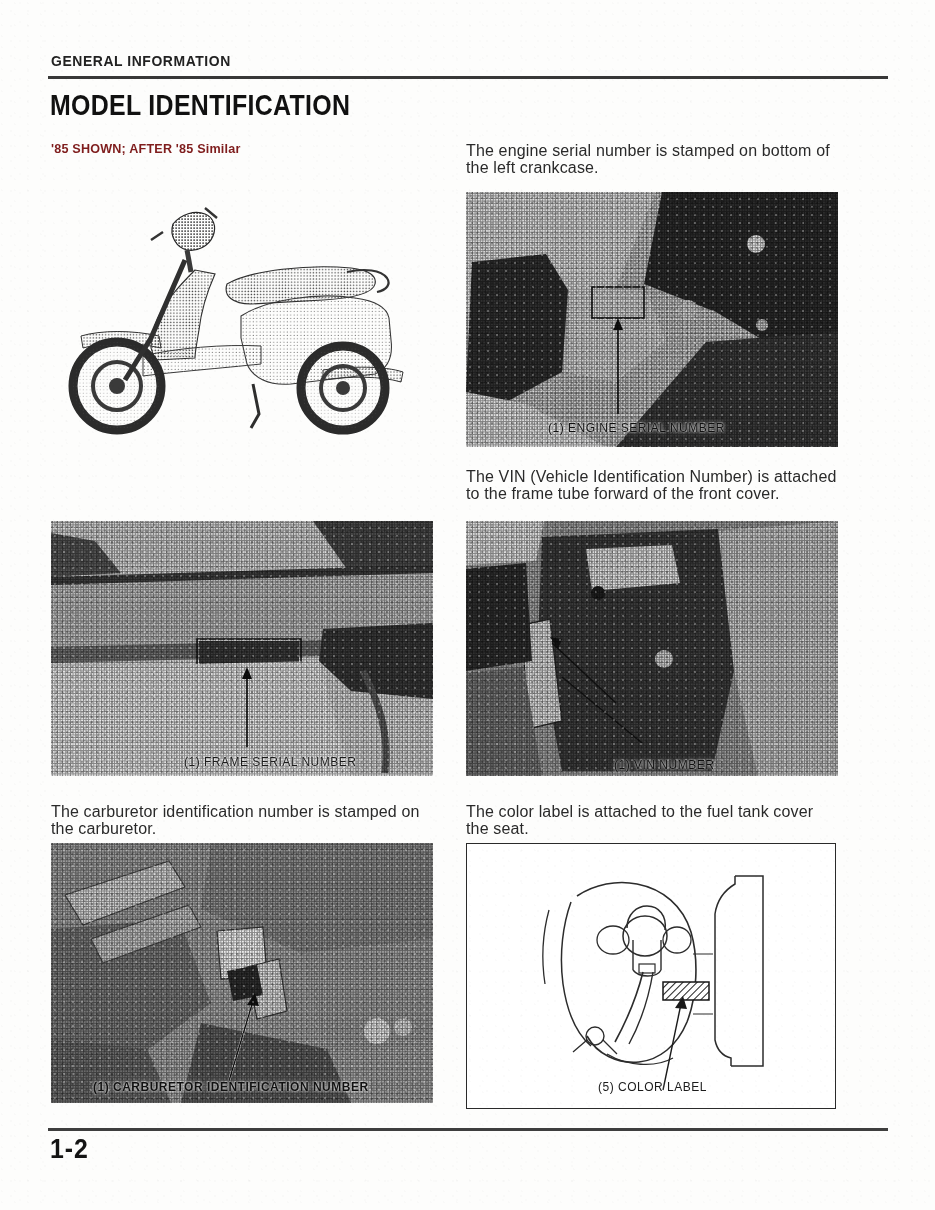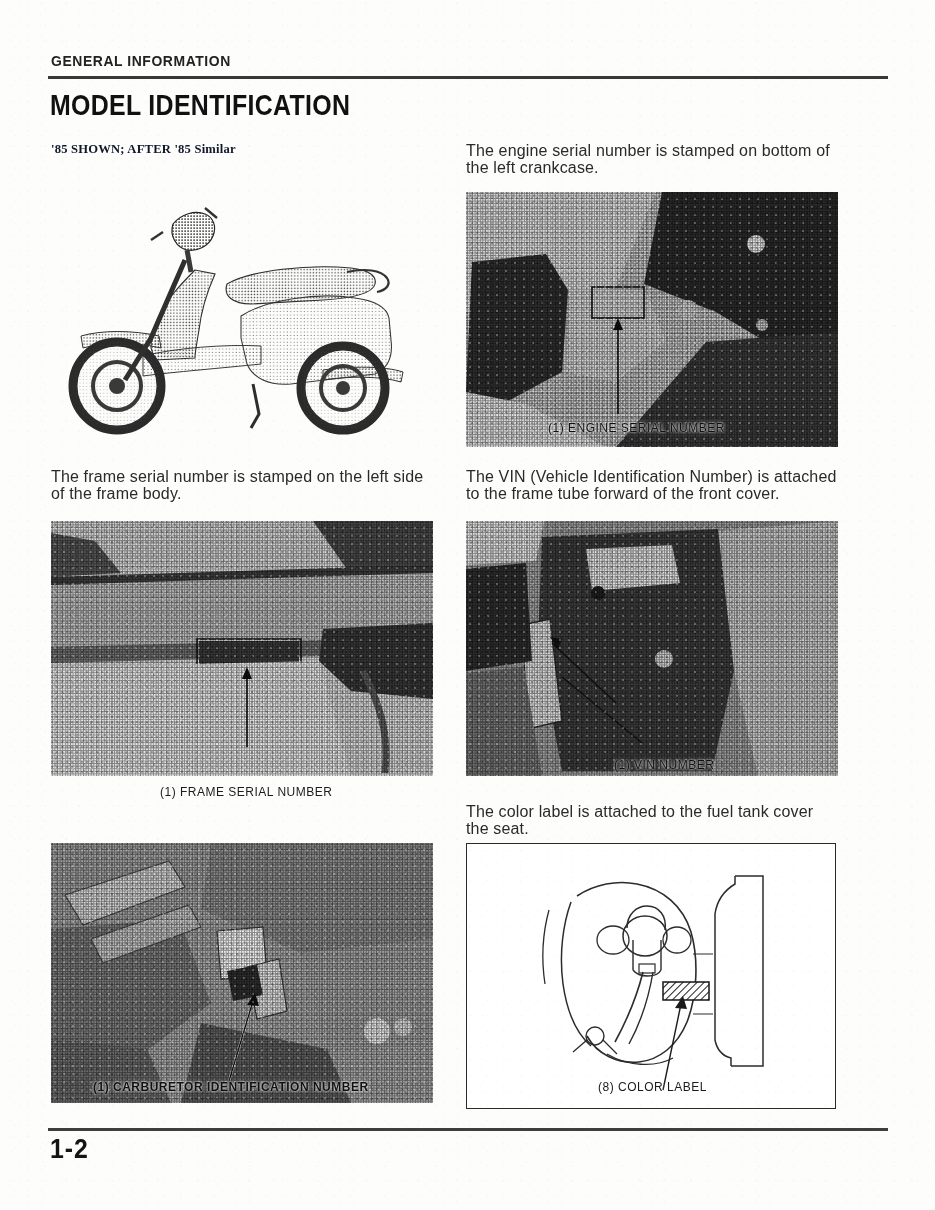--- a/index.html
+++ b/index.html
@@ -79,22 +79,22 @@
   }
   .col-left  { left:51px;  width:388px; }
   .col-right { left:466px; width:372px; }
 
   .subhead{
     position:absolute;
     left:51px; top:142px;
     font-size:12.6px;
     font-weight:bold;
     letter-spacing:.2px;
-    color:#0f172a;
-    font-family:Liberation Serif, serif;
+    color:#7f1d1d;
+    font-family:Liberation Sans, sans-serif;
   }
 
   
   .panel{
     position:absolute;
     overflow:hidden;
   }
   
   .halftone{
     position:absolute; inset:0;
@@ -255,21 +255,20 @@
       <rect x="126" y="95" width="52" height="31" fill="none" stroke="#141414" stroke-width="1.6"></rect>
 
       <path d="M152 222 L152 135" stroke="#111" stroke-width="1.6" fill="none"></path>
       <path d="M152 126 L147 138 L157 138 Z" fill="#111"></path>
     </svg>
     <div class="halftone"></div>
     <div class="grain"></div>
   </div>
   <div class="fig-caption on-dark" style="left:548px; top:421px;">(1) ENGINE SERIAL NUMBER</div>
 
-  <div class="body-text col-left" style="top:468px;">The frame serial number is stamped on the left side of the frame body.</div>
 
   <div class="panel" style="left:51px; top:521px; width:382px; height:255px; background:#cdcdcd;">
     <svg class="vec" viewBox="0 0 382 255" preserveAspectRatio="none">
       <rect width="382" height="255" fill="#d3d3d3"></rect>
 
       <path d="M0 0 L382 0 L382 60 L250 52 L60 48 L0 40 Z" fill="#cfcfcf"></path>
       <path d="M262 0 L382 0 L382 58 L300 54 Z" fill="#4a4a4a"></path>
       <path d="M0 12 L44 20 L70 52 L0 56 Z" fill="#555"></path>
 
       <path d="M0 58 L382 46 L382 118 L0 128 Z" fill="#b9b9b9"></path>
@@ -285,21 +284,21 @@
       <path d="M312 150 C330 186 338 214 334 252" stroke="#5b5b5b" stroke-width="7" fill="none"></path>
 
       <path d="M0 146 L268 140 L300 255 L0 255 Z" fill="#e2e2e2"></path>
 
       <path d="M196 226 L196 155" stroke="#111" stroke-width="1.6" fill="none"></path>
       <path d="M196 146 L191 158 L201 158 Z" fill="#111"></path>
     </svg>
     <div class="halftone"></div>
     <div class="grain"></div>
   </div>
-  <div class="fig-caption" style="left:160px; top:755px;margin-top:30px;">(1) FRAME SERIAL NUMBER</div>
+  <div class="fig-caption" style="left:184px; top:755px;">(1) FRAME SERIAL NUMBER</div>
 
   <div class="body-text col-right" style="top:468px;">The VIN (Vehicle Identification Number) is attached to the frame tube forward of the front cover.</div>
 
   <div class="panel" style="left:466px; top:521px; width:372px; height:255px; background:#8c8c8c;">
     <svg class="vec" viewBox="0 0 372 255" preserveAspectRatio="none">
       <rect width="372" height="255" fill="#9a9a9a"></rect>
 
       <path d="M0 0 L78 0 L70 40 L0 44 Z" fill="#dcdcdc"></path>
 
       <path d="M250 10 L372 0 L372 255 L292 255 L268 150 Z" fill="#c4c4c4"></path>
@@ -318,20 +317,21 @@
 
       <path d="M176 222 L96 156" stroke="#141414" stroke-width="1.5" fill="none"></path>
       <path d="M150 182 L86 122" stroke="#141414" stroke-width="1.5" fill="none"></path>
       <path d="M84 116 L92 128 L96 118 Z" fill="#141414"></path>
     </svg>
     <div class="halftone"></div>
     <div class="grain"></div>
   </div>
   <div class="fig-caption on-dark" style="left:586px; top:758px;margin-left:28px;">(1) VIN NUMBER</div>
 
+  <div class="body-text col-left" style="top:803px;">The carburetor identification number is stamped on the carburetor.</div>
 
   <div class="panel" style="left:51px; top:843px; width:382px; height:260px; background:#8f8f8f;">
     <svg class="vec" viewBox="0 0 382 260" preserveAspectRatio="none">
       <rect width="382" height="260" fill="#a2a2a2"></rect>
 
       <path d="M0 0 L160 0 L140 70 L0 86 Z" fill="#9b9b9b"></path>
       <path d="M160 0 L382 0 L382 96 L250 110 L150 66 Z" fill="#8a8a8a"></path>
       <path d="M0 86 L128 76 L160 160 L92 210 L0 196 Z" fill="#787878"></path>
       <path d="M0 196 L96 206 L120 260 L0 260 Z" fill="#6a6a6a"></path>
       <path d="M250 110 L382 96 L382 200 L276 210 Z" fill="#9d9d9d"></path>
@@ -394,18 +394,18 @@
 
       <rect x="196" y="138" width="46" height="18" fill="url(#hatch)" stroke="#161616" stroke-width="1.5"></rect>
 
       <path d="M226 110 L246 110 M226 170 L246 170" stroke="#2c2c2c" stroke-width="1.2"></path>
       <path d="M140 210 C160 222 188 224 206 214" fill="none" stroke="#2c2c2c" stroke-width="1.3"></path>
 
       <path d="M196 246 L214 160" stroke="#1a1a1a" stroke-width="1.4" fill="none"></path>
       <path d="M216 152 L208 164 L220 165 Z" fill="#1a1a1a"></path>
     </svg>
   </div>
-  <div class="fig-caption" style="left:598px; top:1080px;">(8) COLOR LABEL</div>
+  <div class="fig-caption" style="left:598px; top:1080px;">(5) COLOR LABEL</div>
 
   <div class="foot-rule"></div>
   <div class="page-number">1-2</div>
 
 </div>
 
 </body></html>

